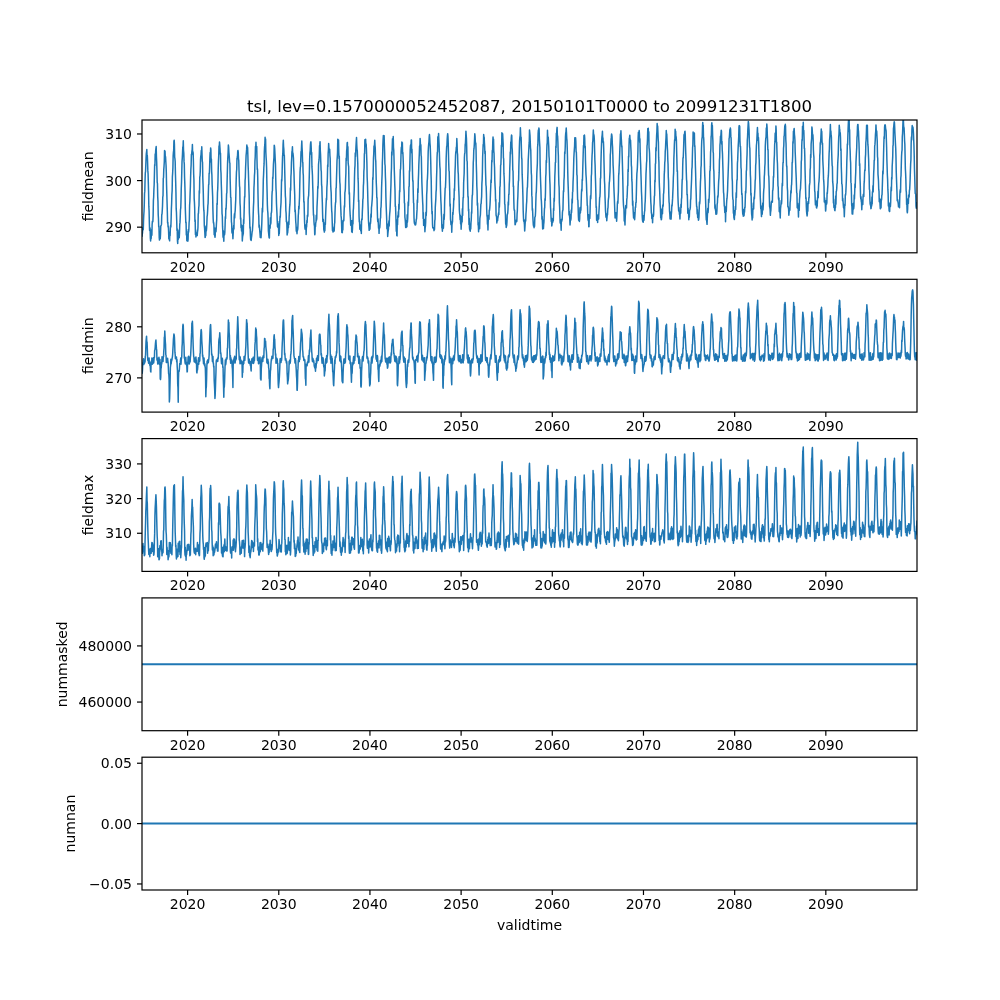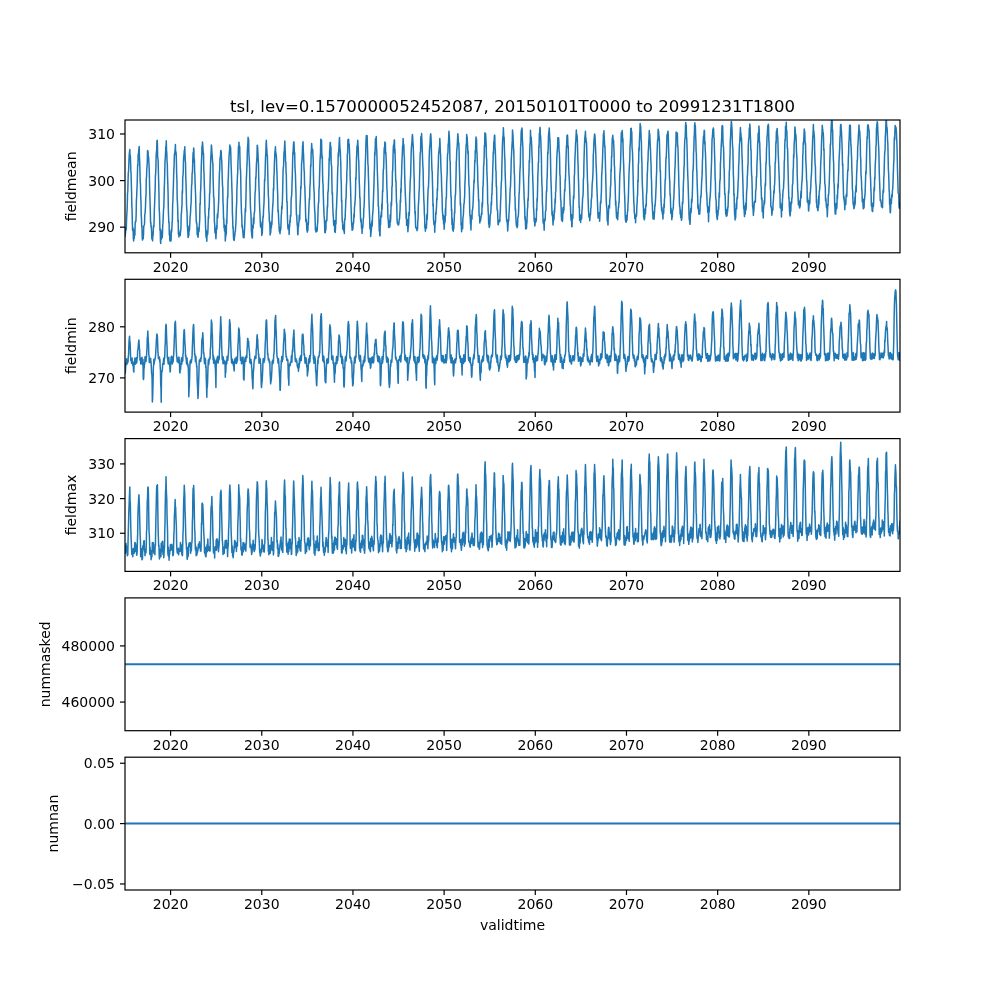--- a/index.html
+++ b/index.html
@@ -6,20 +6,21 @@
     margin: 0; padding: 0;
     width: 1000px; height: 1000px;
     background: #ffffff;
     font-family: "DejaVu Sans", sans-serif;
     overflow: hidden;
   }
   #figure {
     position: relative;
     width: 884px; height: 1000px;
     background: #ffffff;
+    padding-left: 17px;
   }
   svg { display: block; }
   text {
     fill: #000000;
     font-family: "DejaVu Sans", sans-serif;
   }
 </style>
 </head>
 <body>
 

